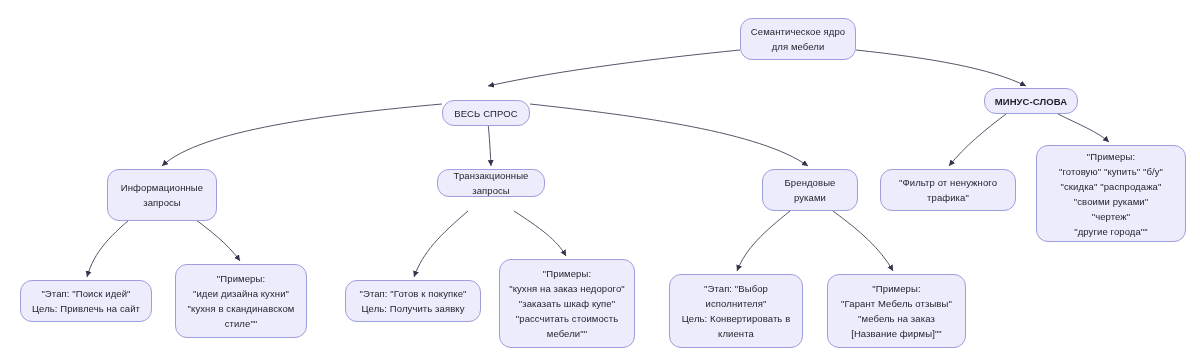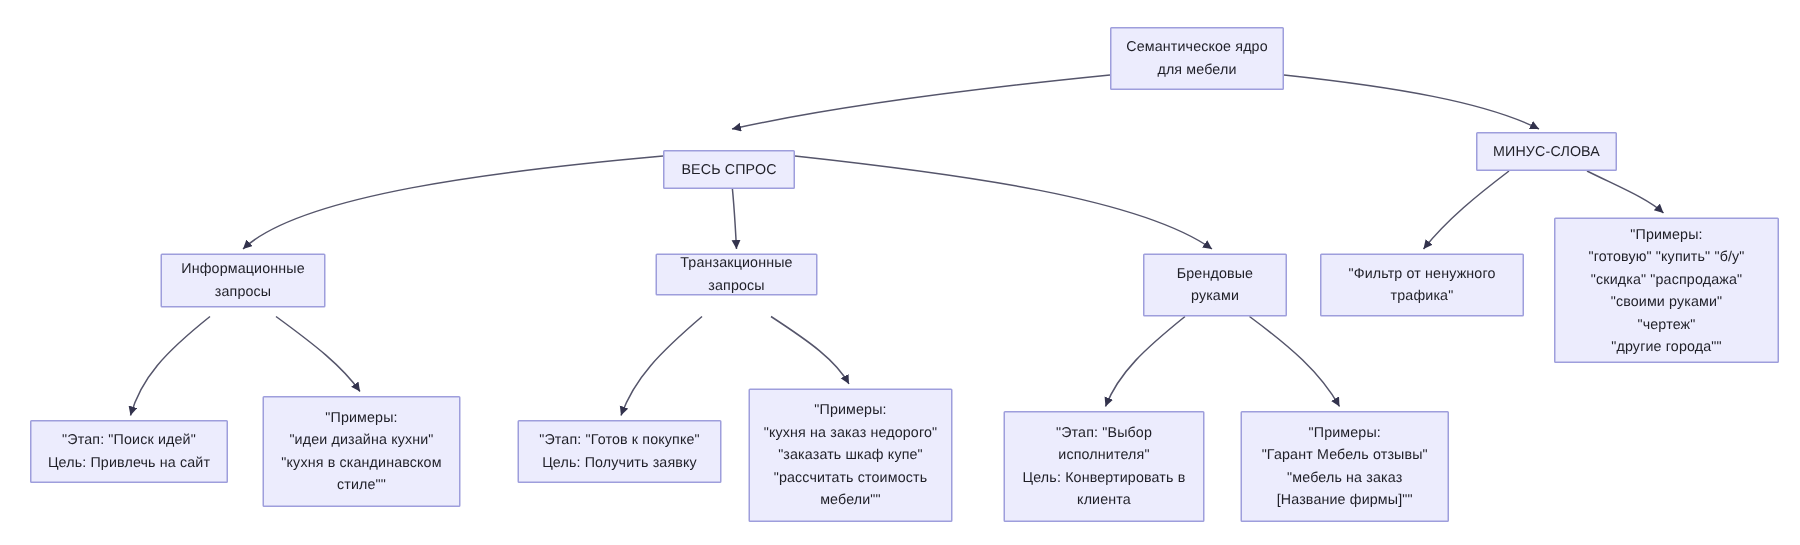--- a/index.html
+++ b/index.html
@@ -27,21 +27,21 @@
     top: 0;
     width: 1200px;
     height: 363px;
     pointer-events: none;
   }
   .node {
     position: absolute;
     box-sizing: border-box;
     background: #ececfd;
     border: 1px solid #9e9edc;
-    border-radius: 1px;
+    border-radius: 12px;
     display: flex;
     align-items: center;
     justify-content: center;
     text-align: center;
     color: #1f1f27;
     font-size: 9.5px;
     line-height: 15px;
     letter-spacing: 0.1px;
     white-space: pre-line;
     padding: 2px 4px;
@@ -77,22 +77,22 @@
         <path d="M 514,211 C 540,228 557,240 566,256" fill="none" stroke="#55556b" stroke-width="1" marker-end="url(#arrow)"></path>
         <path d="M 790,211 C 764,232 746,248 737,271" fill="none" stroke="#55556b" stroke-width="1" marker-end="url(#arrow)"></path>
         <path d="M 833,211 C 860,231 880,248 893,271" fill="none" stroke="#55556b" stroke-width="1" marker-end="url(#arrow)"></path>
       </g>
   </svg>
 
   <div id="node-layer">
       <div class="node" style="left: 740px; top: 18px; width: 116px; height: 42px;"><span class="node-label">Семантическое ядро
 для мебели</span></div>
       <div class="node" style="left: 442px; top: 88px; width: 88px; height: 26px; margin-top: 12px;"><span class="node-label">ВЕСЬ СПРОС</span></div>
-      <div class="node" style="left: 984px; top: 88px; width: 94px; height: 26px;"><span class="node-label">МИНУС-СЛОВА</span></div>
-      <div class="node" style="left: 107px; top: 169px; width: 110px; height: 36px;"><span class="node-label">Информационные
+      <div class="node" style="left: 984px; top: 88px; width: 94px; height: 26px; font-weight: bold;"><span class="node-label">МИНУС-СЛОВА</span></div>
+      <div class="node" style="left: 107px; top: 169px; width: 110px; height: 52px;"><span class="node-label">Информационные
 запросы</span></div>
       <div class="node" style="left: 437px; top: 169px; width: 108px; height: 28px;"><span class="node-label">Транзакционные
 запросы</span></div>
       <div class="node" style="left: 762px; top: 169px; width: 96px; height: 42px;"><span class="node-label">Брендовые
 руками</span></div>
       <div class="node" style="left: 880px; top: 169px; width: 136px; height: 42px;"><span class="node-label">"Фильтр от ненужного
 трафика"</span></div>
       <div class="node" style="left: 1036px; top: 145px; width: 150px; height: 97px;"><span class="node-label">"Примеры:
 "готовую" "купить" "б/у"
 "скидка" "распродажа"

